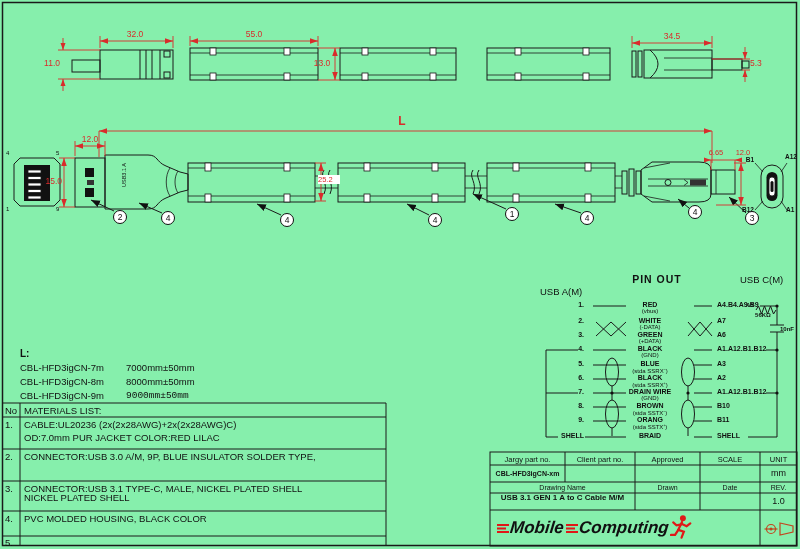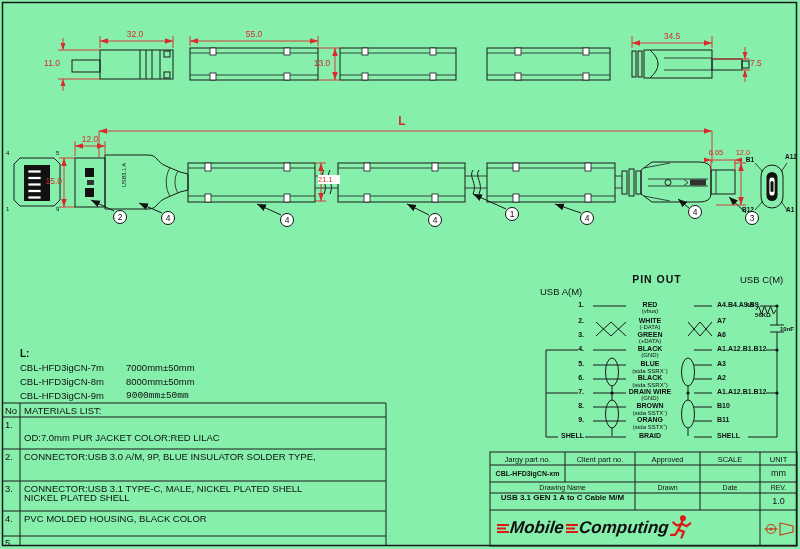--- a/index.html
+++ b/index.html
@@ -259,25 +259,25 @@
     <line x1="764.5" y1="529" x2="777.5" y2="529"></line>
     <path d="M780,523 L793,526 L793,532 L780,535 Z"></path>
   </g>
 </svg>
 
 <div class="dim" style="left:113px;top:29px;width:44px;text-align:center">32.0</div>
 <div class="dim" style="left:34px;top:58px;width:26px;text-align:right">11.0</div>
 <div class="dim" style="left:232px;top:29px;width:44px;text-align:center">55.0</div>
 <div class="dim" style="left:311px;top:58px;width:22px;text-align:center">13.0</div>
 <div class="dim" style="left:650px;top:31px;width:44px;text-align:center">34.5</div>
-<div class="dim" style="left:750px;top:58px;width:24px">7.5</div>
+<div class="dim" style="left:750px;top:58px;width:24px">5.3</div>
 <div class="dim dimL" style="left:392px;top:114px;width:20px;text-align:center">L</div>
 <div class="dim" style="left:72px;top:134px;width:36px;text-align:center">12.0</div>
 <div class="dim" style="left:36px;top:176px;width:26px;text-align:right">15.0</div>
-<div class="dim" style="left:318px;top:175px;width:22px;font-size:7.5px;background:#fff">21.1</div>
+<div class="dim" style="left:318px;top:175px;width:22px;font-size:7.5px;background:#fff">25.2</div>
 <div class="dim" style="left:702px;top:148px;width:28px;text-align:center;font-size:7.5px">6.65</div>
 <div class="dim" style="left:729px;top:148px;width:28px;text-align:center;font-size:7.5px">12.0</div>
 
 <div class="tiny" style="left:6px;top:150px">4</div>
 <div class="tiny" style="left:56px;top:150px">5</div>
 <div class="tiny" style="left:6px;top:206px">1</div>
 <div class="tiny" style="left:56px;top:206px">9</div>
 <div class="cpin" style="left:740px;top:156px;width:14px;text-align:right">B1</div>
 <div class="cpin" style="left:785px;top:153px">A12</div>
 <div class="cpin" style="left:738px;top:206px;width:16px;text-align:right">B12</div>
@@ -378,20 +378,21 @@
     <div class="callout" style="left: 580px; top: 211px;">4</div>
     <div class="callout" style="left: 688px; top: 205px;">4</div>
     <div class="callout" style="left: 745px; top: 211px;">3</div>
     <div class="ltxt" style="left: 20px; top: 362px;">CBL-HFD3igCN-7m</div>
     <div class="ltxt" style="left: 126px; top: 362px;">7000mm±50mm</div>
     <div class="ltxt" style="left: 20px; top: 376px;">CBL-HFD3igCN-8m</div>
     <div class="ltxt" style="left: 126px; top: 376px;">8000mm±50mm</div>
     <div class="ltxt" style="left: 20px; top: 390px;">CBL-HFD3igCN-9m</div>
     <div class="ltxt" style="left: 126px; top: 390px; font-family: Liberation Mono, monospace;">9000mm±50mm</div>
     <div class="mtxt" style="left: 5px; top: 419px;">1.</div>
+    <div class="mtxt" style="left: 24px; top: 419px;">CABLE:UL20236 (2x(2x28AWG)+2x(2x28AWG)C)</div>
     <div class="mtxt" style="left: 24px; top: 432px;">OD:7.0mm  PUR JACKET COLOR:RED LILAC</div>
     <div class="mtxt" style="left: 5px; top: 451px;">2.</div>
     <div class="mtxt" style="left: 24px; top: 451px;">CONNECTOR:USB 3.0 A/M, 9P, BLUE INSULATOR SOLDER TYPE,</div>
     <div class="mtxt" style="left: 24px; top: 492px;">NICKEL PLATED SHELL</div>
     <div class="mtxt" style="left: 5px; top: 483px;">3.</div>
     <div class="mtxt" style="left: 24px; top: 483px;">CONNECTOR:USB 3.1 TYPE-C, MALE, NICKEL PLATED SHELL</div>
     <div class="mtxt" style="left: 5px; top: 513px;">4.</div>
     <div class="mtxt" style="left: 24px; top: 513px;">PVC MOLDED HOUSING, BLACK COLOR</div>
     <div class="mtxt" style="left: 5px; top: 537px;">5.</div>
   </div>

